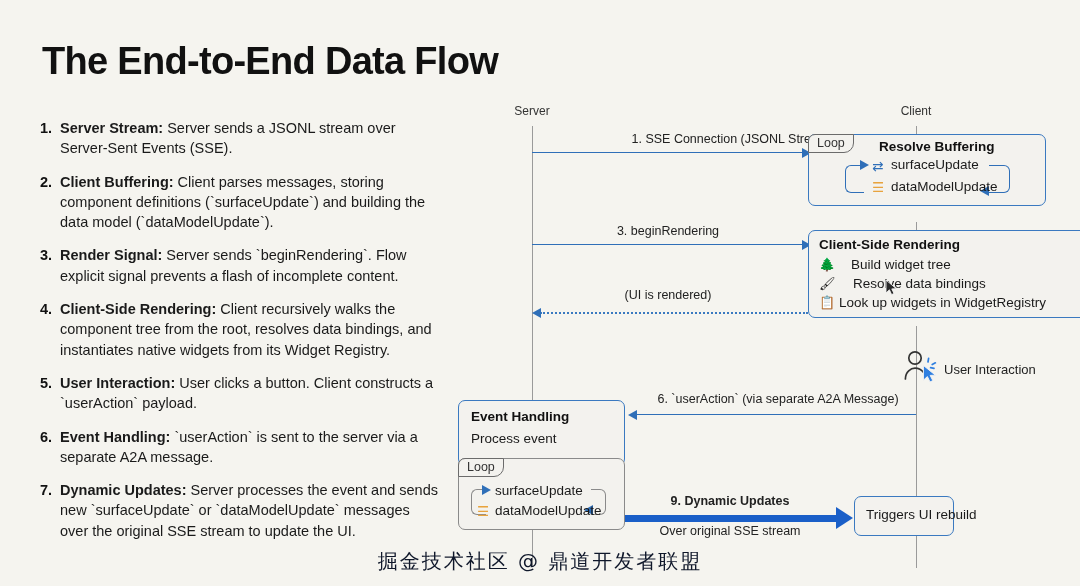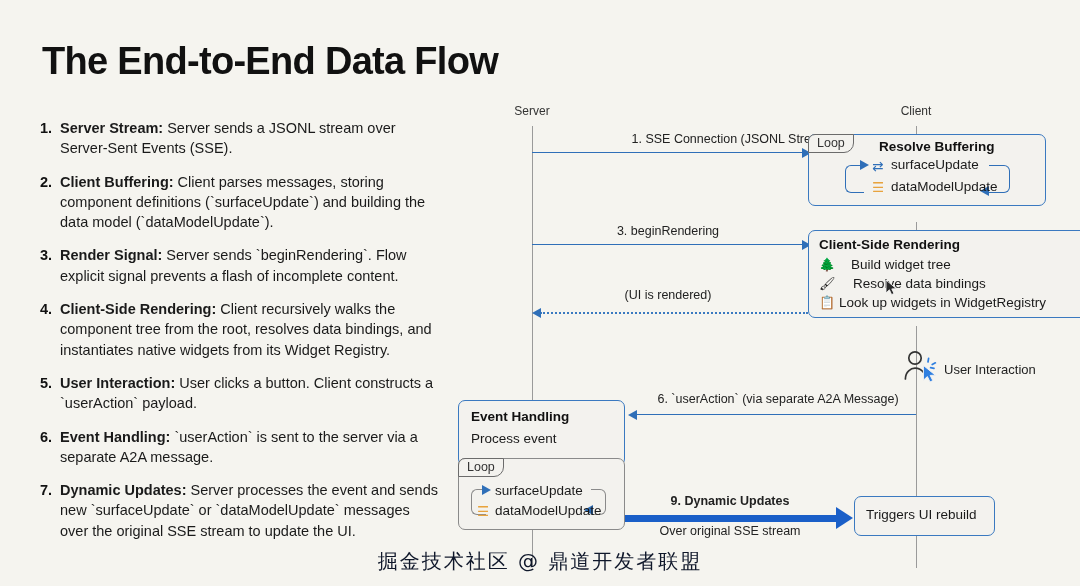--- a/index.html
+++ b/index.html
@@ -245,21 +245,21 @@
       <div class="box-line" style="position:absolute;left:36px;top:24px;">surfaceUpdate</div>
       <div class="box-line" style="position:absolute;left:18px;top:44px;color:#e8a33d;">☰</div>
       <div class="box-line" style="position:absolute;left:36px;top:44px;">dataModelUpdate</div>
     </div>
 
     <div class="msg-label bold" style="left:290px;top:398px;">9. Dynamic Updates</div>
     <div class="thick-line" style="left:185px;top:419px;width:213px;"></div>
     <div class="thick-head" style="left:396px;top:411px;"></div>
     <div class="msg-label" style="left:290px;top:428px;">Over original SSE stream</div>
 
-    <div class="box" style="left:414px;top:400px;width:141px;height:40px;">
+    <div class="box" style="left:414px;top:400px;width:100px;height:40px;">
       <div class="box-line" style="position:absolute;left:11px;top:10px;">Triggers UI rebuild</div>
     </div>
 
   </div>
 
   <div class="watermark">
     <span class="wm-inner">掘金技术社区 @ 鼎道开发者联盟</span>
   </div>
 
 </div>

